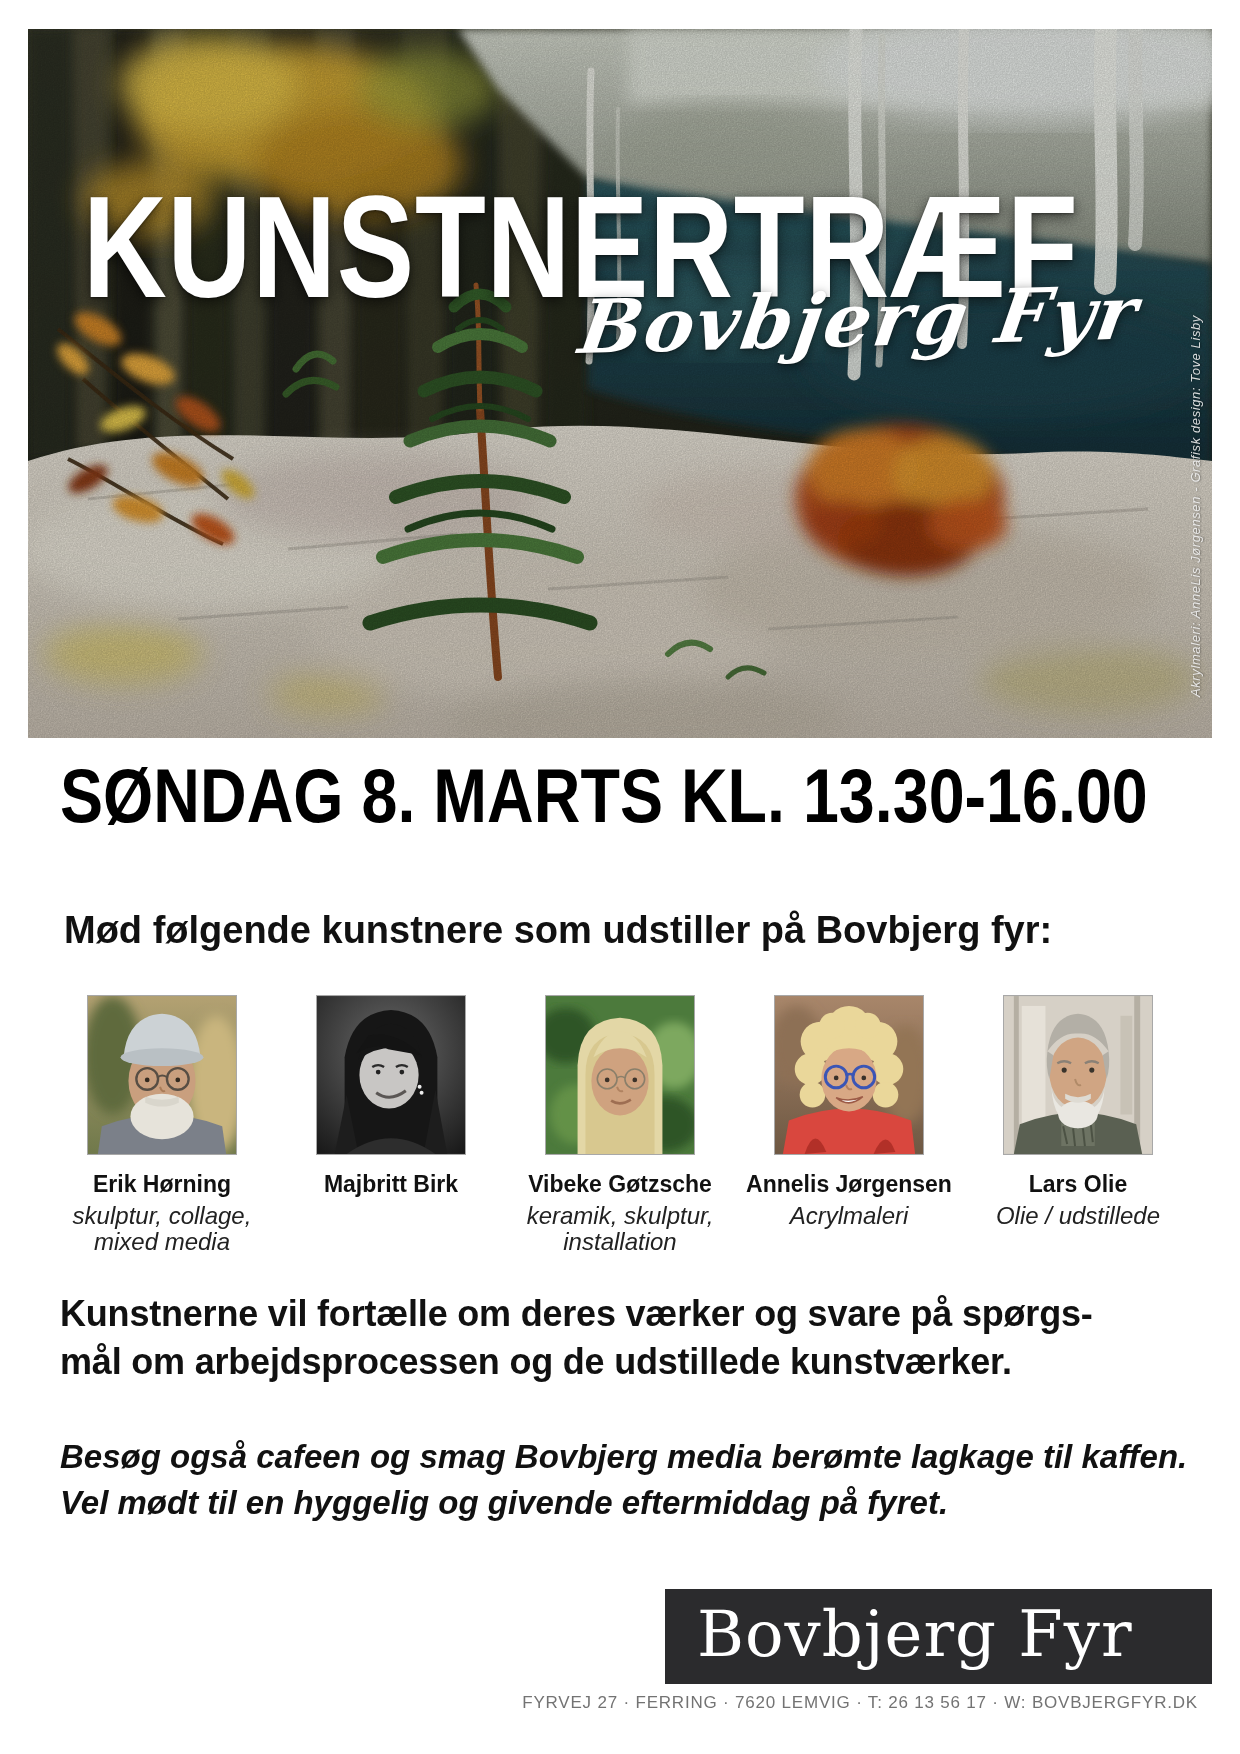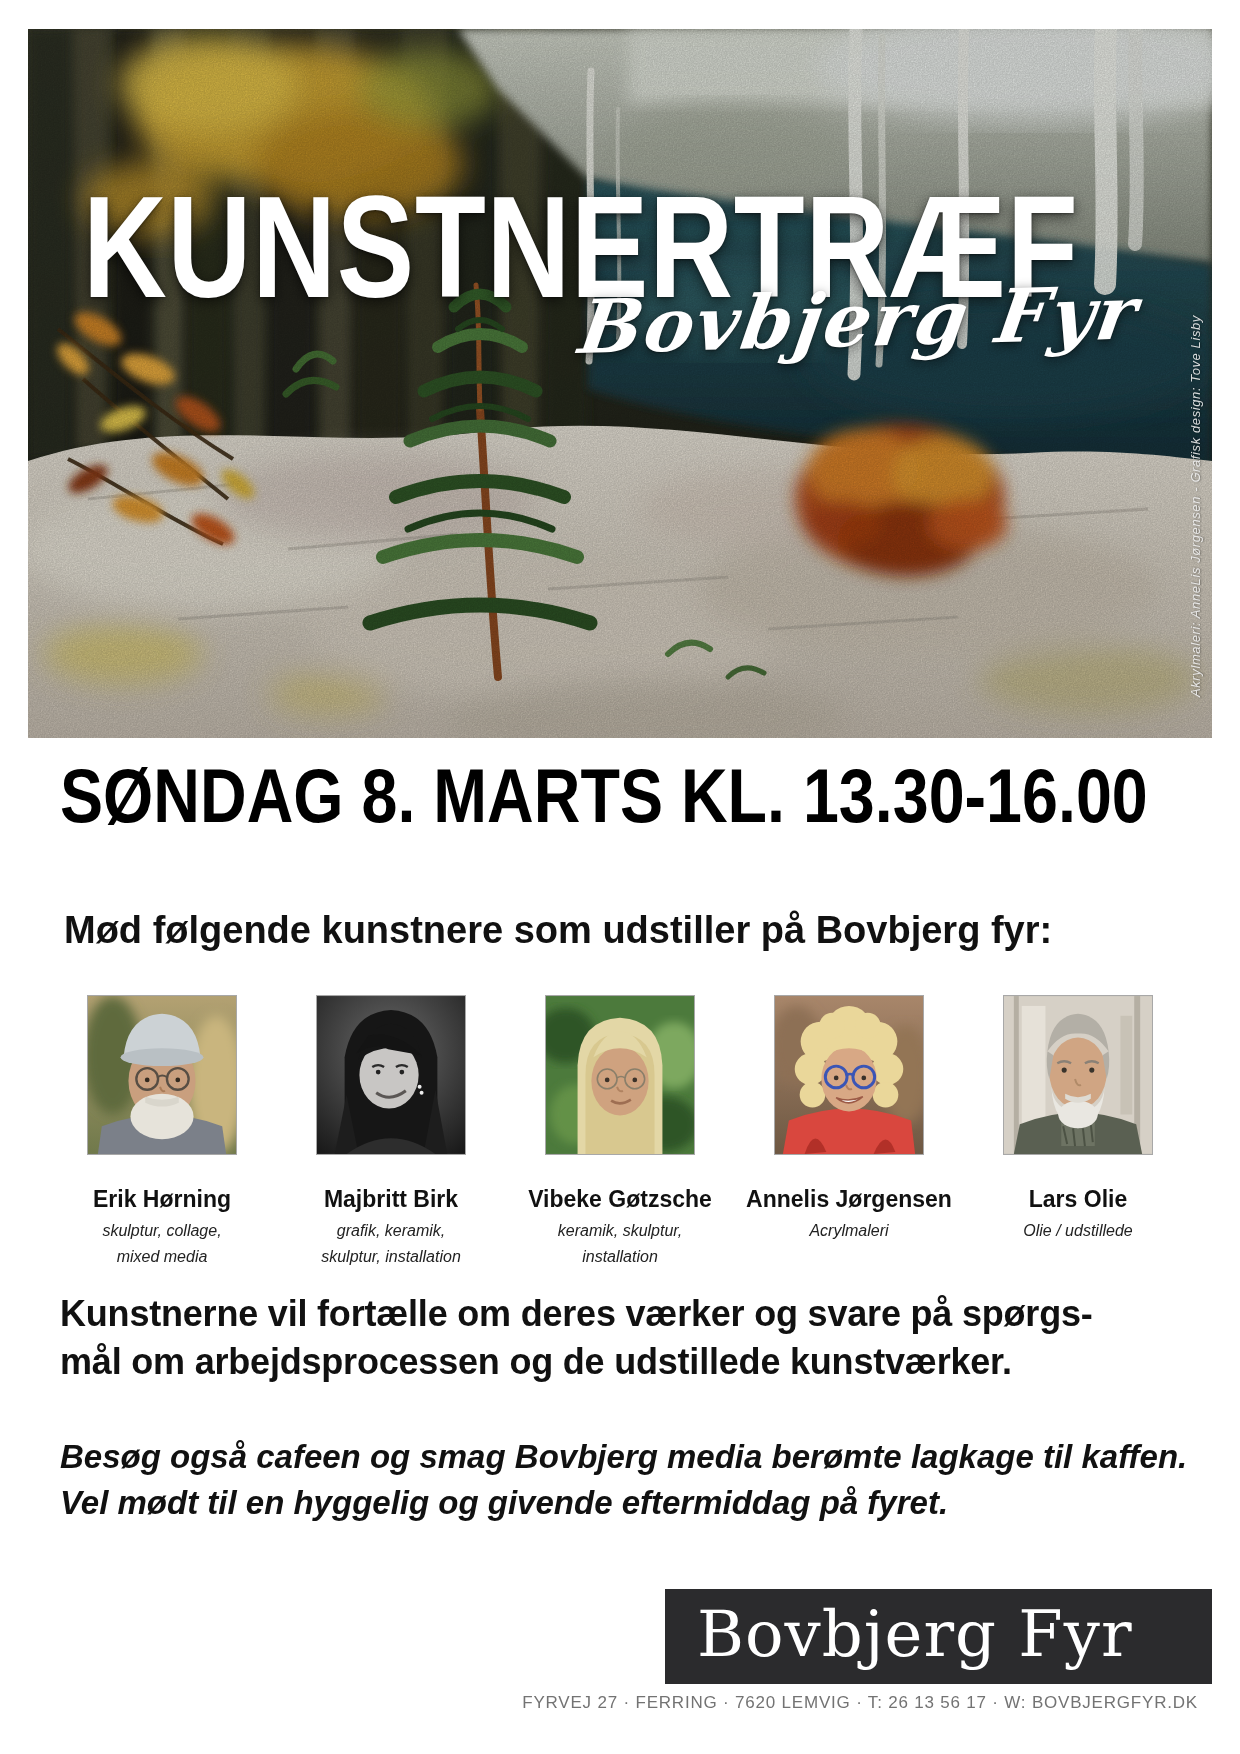--- a/index.html
+++ b/index.html
@@ -47,22 +47,22 @@
   .artists-row{
     position:absolute;left:55px;top:995px;width:1130px;
     display:flex;justify-content:space-between;
   }
   .artist-card{width:214px;display:flex;flex-direction:column;align-items:center;text-align:center;}
   .artist-photo{
     width:150px;height:160px;border:1px solid #a8a8a8;box-sizing:border-box;
     overflow:hidden;background:#888;
   }
   .artist-photo svg{display:block;}
-  .artist-name{margin-top:31px;font-size:23px;font-weight:bold;color:#111;white-space:nowrap;}
-  .artist-disciplines{margin-top:5px;font-size:16px;font-style:italic;line-height:26px;color:#222;}
+  .artist-name{margin-top:16px;font-size:23px;font-weight:bold;color:#111;white-space:nowrap;}
+  .artist-disciplines{margin-top:5px;font-size:24px;font-style:italic;line-height:26px;color:#222;}
   
   .body-paragraph{
     position:absolute;left:60px;top:1290px;width:1130px;
     font-size:36px;font-weight:bold;line-height:48px;color:#111;letter-spacing:-.2px;
   }
   .invite-paragraph{
     position:absolute;left:60px;top:1434px;width:1130px;
     font-size:33px;font-weight:bold;font-style:italic;line-height:46px;color:#111;
   }
   
@@ -308,24 +308,20 @@
           <path d="M80,72 Q86,68 92,72" stroke="#2a2a2a" stroke-width="2.4" fill="none"></path>
           <circle cx="62" cy="77" r="2.4" fill="#222"></circle>
             <circle cx="86" cy="77" r="2.4" fill="#222"></circle>
           <path d="M60,98 Q74,108 90,96" stroke="#5a5654" stroke-width="3" fill="none"></path>
           <circle cx="104" cy="92" r="2" fill="#eee"></circle>
             <circle cx="106" cy="98" r="2" fill="#eee"></circle>
           <path d="M30,160 Q75,128 120,160 Z" fill="#2d2d2d"></path>
         </svg>
       </div>
       <div class="artist-name">Majbritt Birk</div>
-      <div class="artist-disciplines">
-        <div>grafik, keramik,</div>
-        <div>skulptur, installation</div>
-      </div>
     </div>
 
     <div class="artist-card">
       <div class="artist-photo">
         <svg width="148" height="158" viewBox="0 0 150 160">
           <defs>
               <filter id="vb">
                 <feGaussianBlur stdDeviation="5"></feGaussianBlur>
               </filter>
             </defs>

